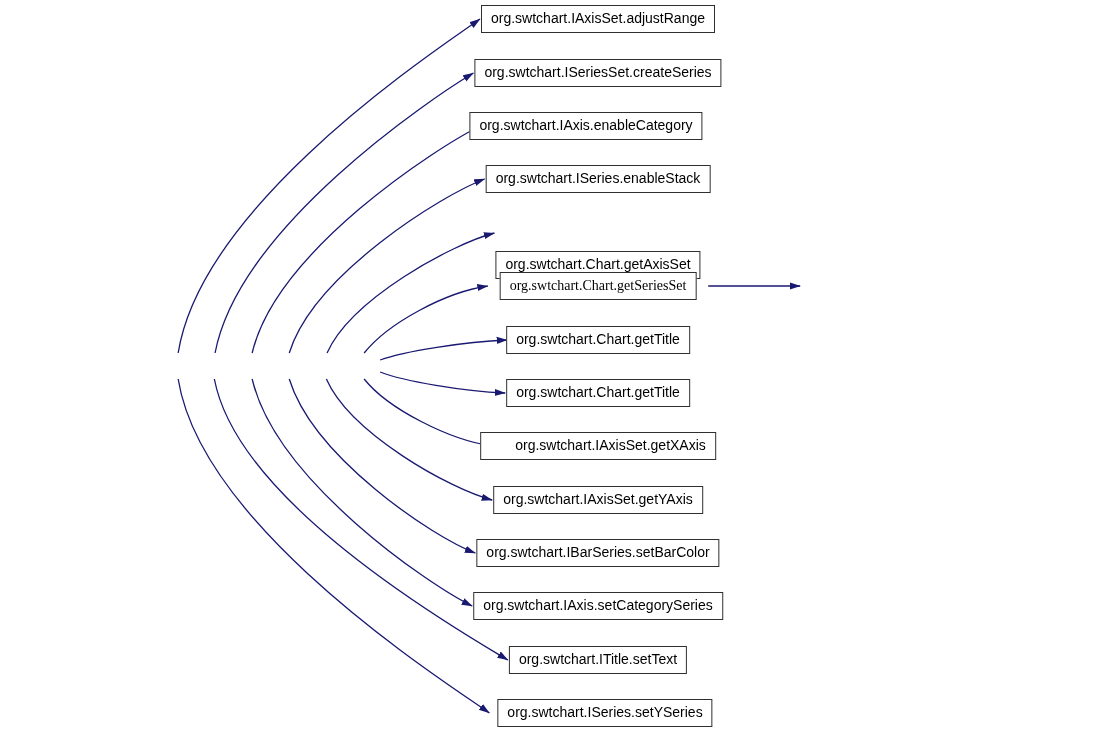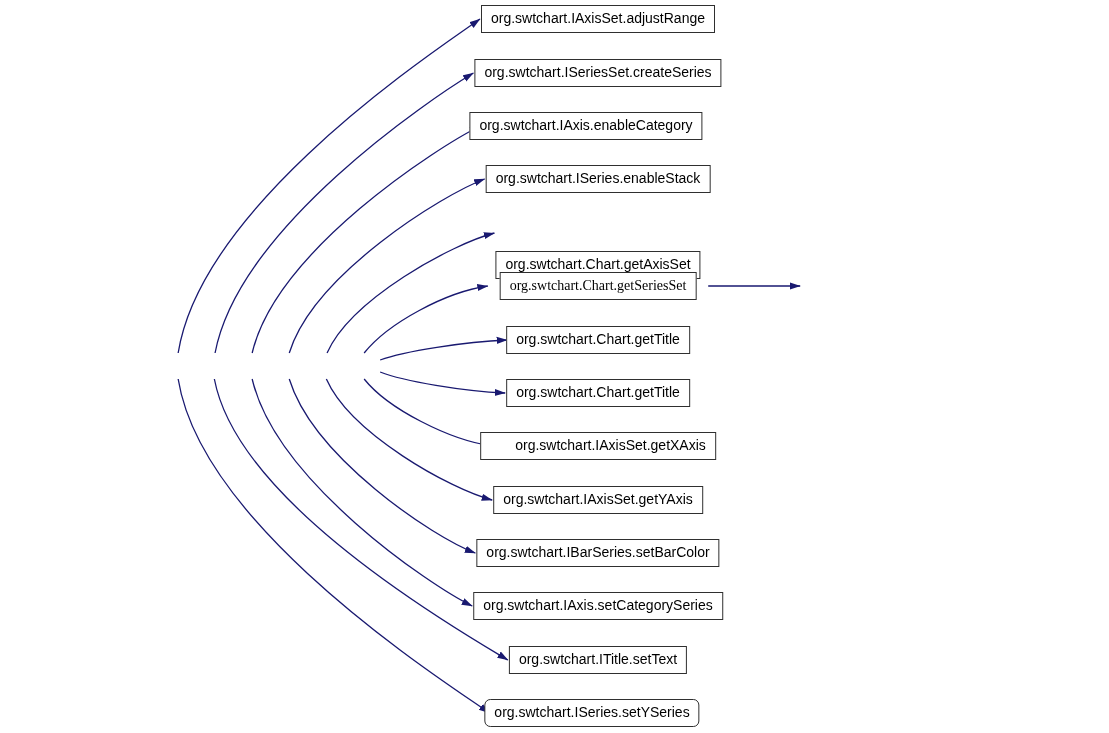--- a/index.html
+++ b/index.html
@@ -83,16 +83,16 @@
       <div class="node callee" style="top: 165px; left: 598px;">org.swtchart.ISeries.enableStack</div>
       <div class="node callee" style="top: 219px; left: 598px; margin-top: 32px;">org.swtchart.Chart.getAxisSet</div>
       <div class="node callee" style="top: 272px; left: 598px; font-family: Liberation Serif, serif;">org.swtchart.Chart.getSeriesSet</div>
       <div class="node callee" style="top: 326px; left: 598px;">org.swtchart.Chart.getTitle</div>
       <div class="node callee" style="top: 379px; left: 598px;">org.swtchart.Chart.getTitle</div>
       <div class="node callee" style="top: 432px; left: 598px; padding-left: 34px;">org.swtchart.IAxisSet.getXAxis</div>
       <div class="node callee" style="top: 486px; left: 598px;">org.swtchart.IAxisSet.getYAxis</div>
       <div class="node callee" style="top: 539px; left: 598px;">org.swtchart.IBarSeries.setBarColor</div>
       <div class="node callee" style="top: 592px; left: 598px;">org.swtchart.IAxis.setCategorySeries</div>
       <div class="node callee" style="top: 646px; left: 598px;">org.swtchart.ITitle.setText</div>
-      <div class="node callee" style="top: 699px; left: 592px; border-radius: 6px;">org.swtchart.ISeries.setYSeries</div>
+      <div class="node callee" style="top: 699px; left: 605px;">org.swtchart.ISeries.setYSeries</div>
     </div>
 
 </div>
 
 </body></html>

